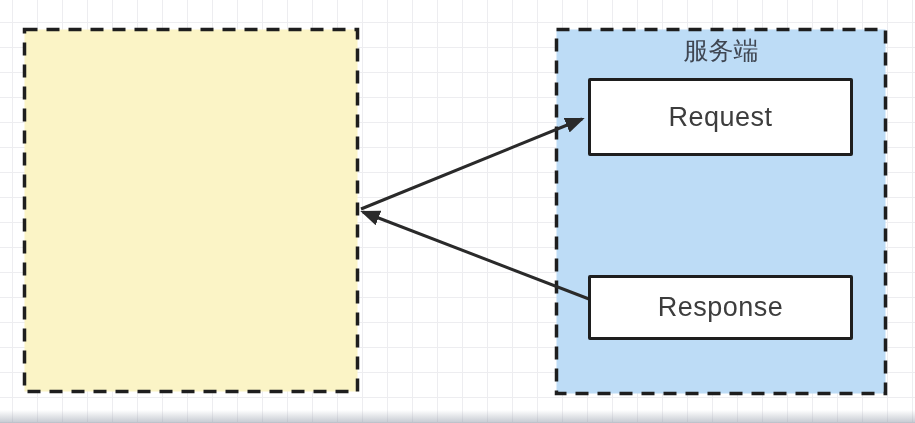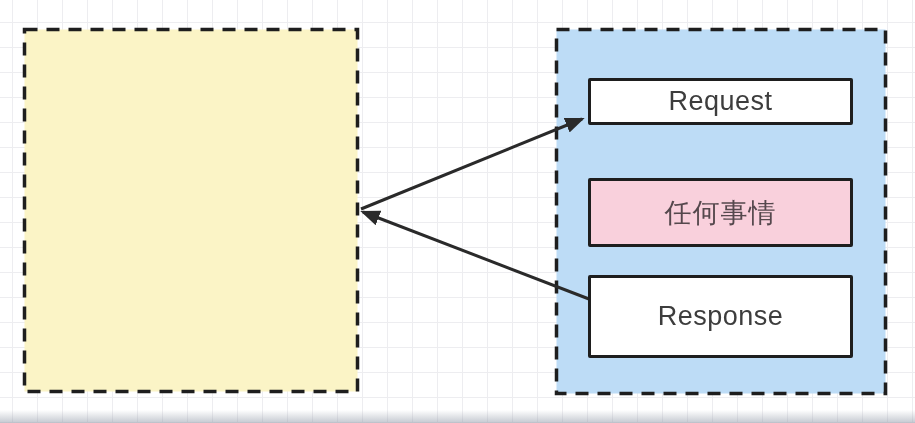--- a/index.html
+++ b/index.html
@@ -59,23 +59,23 @@
     position:absolute;
     left:588px;
     width:265px;
     box-sizing:border-box;
     border:3px solid var(--border);
     border-radius:2px;
     display:flex;
     align-items:center;
     justify-content:center;
   }
-  .node-request{top:78px;height:47px;background:var(--message-fill);}
+  .node-request{top:78px;height:78px;background:var(--message-fill);}
   .node-task{top:178px;height:69px;background:var(--task-fill);}
-  .node-response{top:275px;height:83px;background:var(--message-fill);}
+  .node-response{top:275px;height:65px;background:var(--message-fill);}
   .node-text{font-size:27px;color:var(--message-text);letter-spacing:.5px;}
   .node-task .node-text{color:var(--task-text);letter-spacing:1px;}
   .bottom-fade{
     position:absolute;
     left:0;bottom:0;
     width:100%;height:13px;
     background:linear-gradient(to bottom, rgba(255,255,255,0), rgba(148,156,170,.55));
     pointer-events:none;
   }
 </style>
@@ -94,27 +94,25 @@
     <rect x="24.5" y="29.5" width="333" height="362" fill="var(--frontend-fill)" stroke="var(--border)" stroke-width="3.5" stroke-dasharray="13 9"></rect>
 
     <rect x="556.5" y="29.5" width="329" height="364" fill="var(--server-fill)" stroke="var(--border)" stroke-width="3.5" stroke-dasharray="13 9"></rect>
 
     <line x1="361" y1="209" x2="582" y2="119" stroke="var(--arrow)" stroke-width="3" marker-end="url(#arrowhead)"></line>
 
     <line x1="589" y1="299" x2="363" y2="212" stroke="var(--arrow)" stroke-width="3" marker-end="url(#arrowhead)"></line>
   </svg>
 
 
+  <div class="label server-title">服务端</div>
 
   <div class="node node-request">
     <span class="node-text">Request</span>
   </div>
 
-  <div class="node node-task">
-    <span class="node-text">任何事情</span>
-  </div>
 
   <div class="node node-response">
     <span class="node-text">Response</span>
   </div>
 
   <div class="bottom-fade"></div>
 </div>
 
 </body></html>

